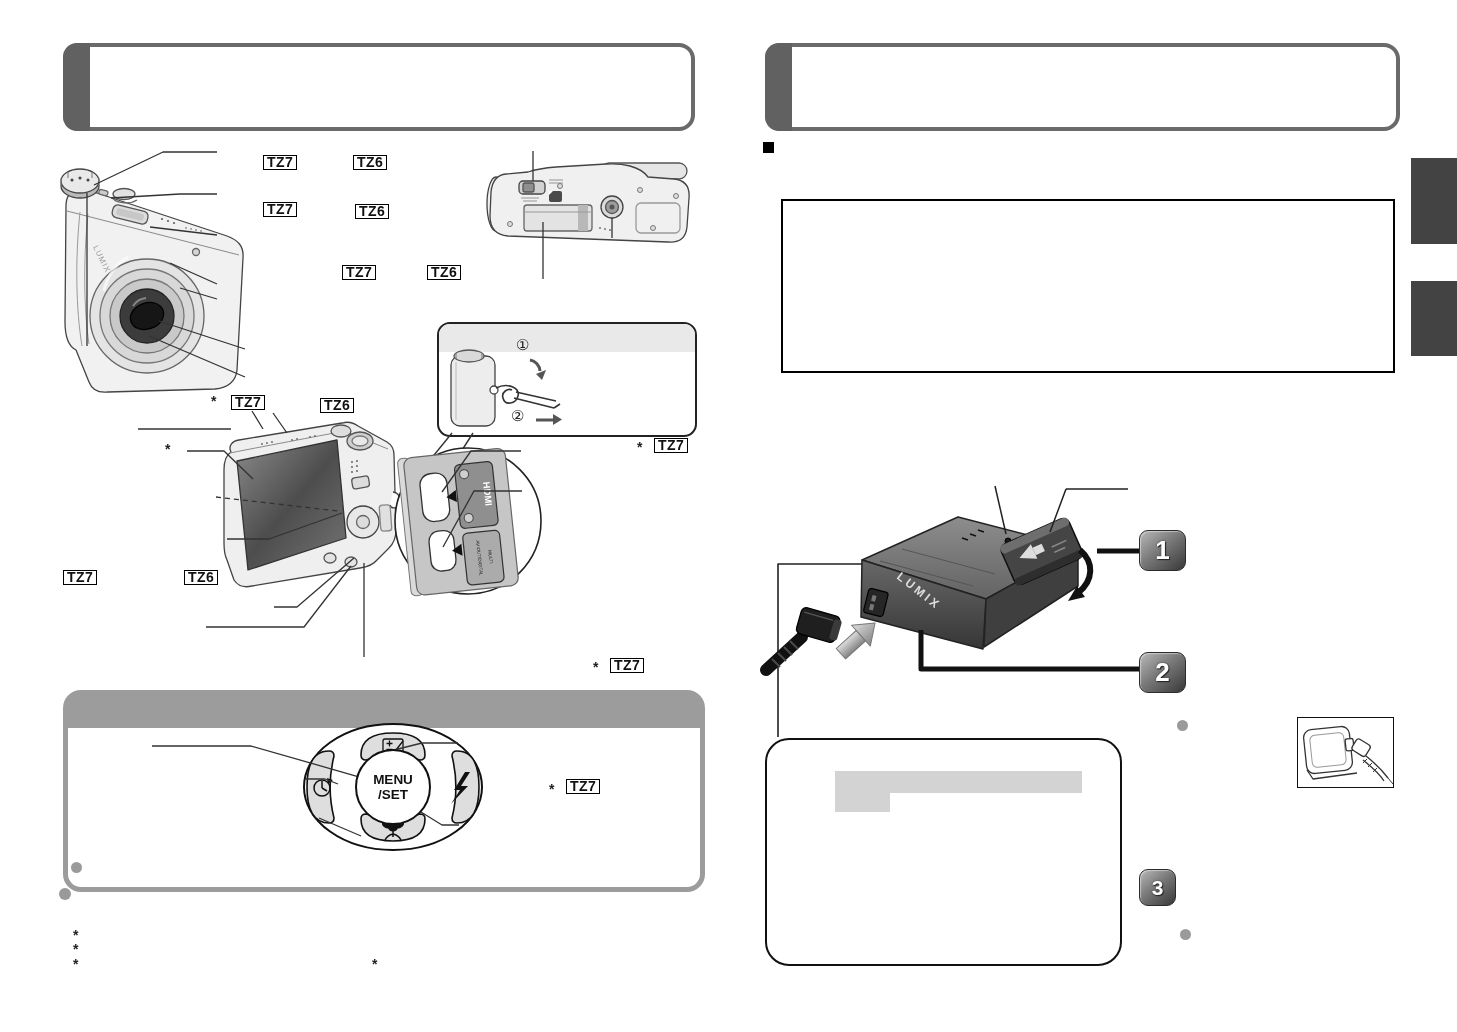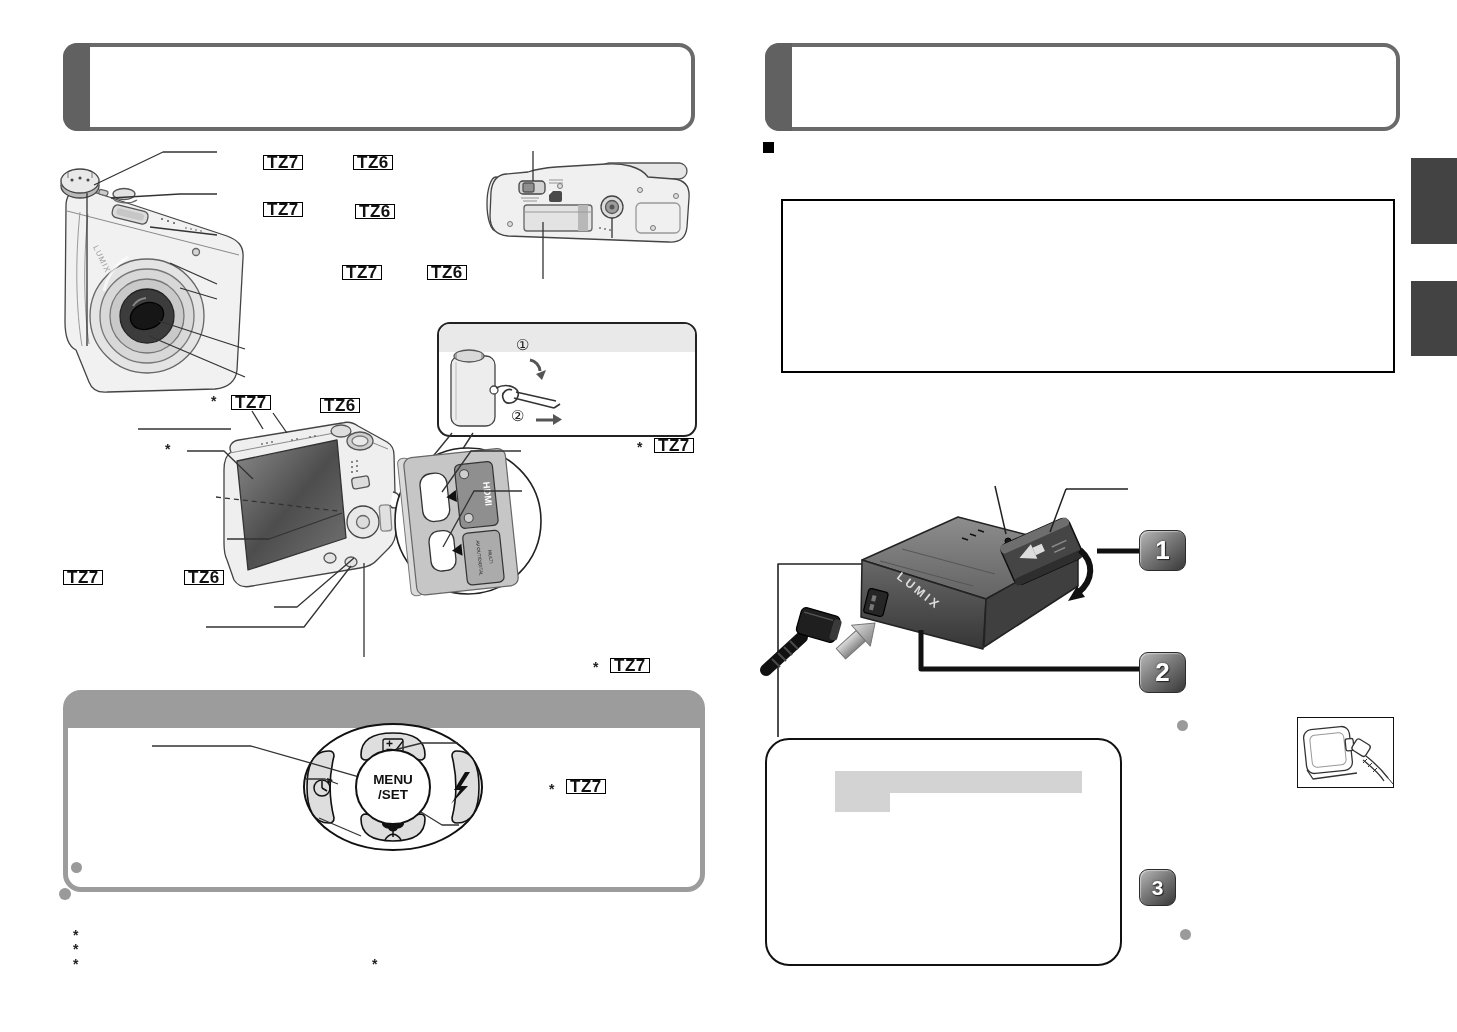--- a/index.html
+++ b/index.html
@@ -7,21 +7,21 @@
           font-family:"Liberation Sans",sans-serif;}
   .abs{position:absolute;}
   svg text{font-family:"Liberation Sans",sans-serif;}
 
   
   .banner{position:absolute;height:80px;border:4px solid #6a6a6a;border-radius:16px;background:#fff;}
   .banner .tab{position:absolute;left:-4px;top:-4px;bottom:-4px;width:27px;background:#616161;
                border-radius:14px 0 0 14px;}
 
   
-  .mbox{position:absolute;border:1.5px solid #000;background:#fff;font-size:17px;font-weight:bold;
+  .mbox{position:absolute;border:1.5px solid #000;background:#fff;font-size:14px;font-weight:bold;
         line-height:13px;padding:0 3px;color:#111;letter-spacing:0.5px;}
   .ast{position:absolute;font-size:14px;color:#222;font-weight:bold;line-height:14px;}
   .circnum{position:absolute;font-size:15px;color:#222;line-height:15px;}
 
   
   .dot{position:absolute;border-radius:50%;background:#9a9a9a;}
 
   
   .padbox{position:absolute;left:63px;top:690px;width:632px;height:192px;border:5px solid #9c9c9c;
           border-radius:18px;background:#fff;}

